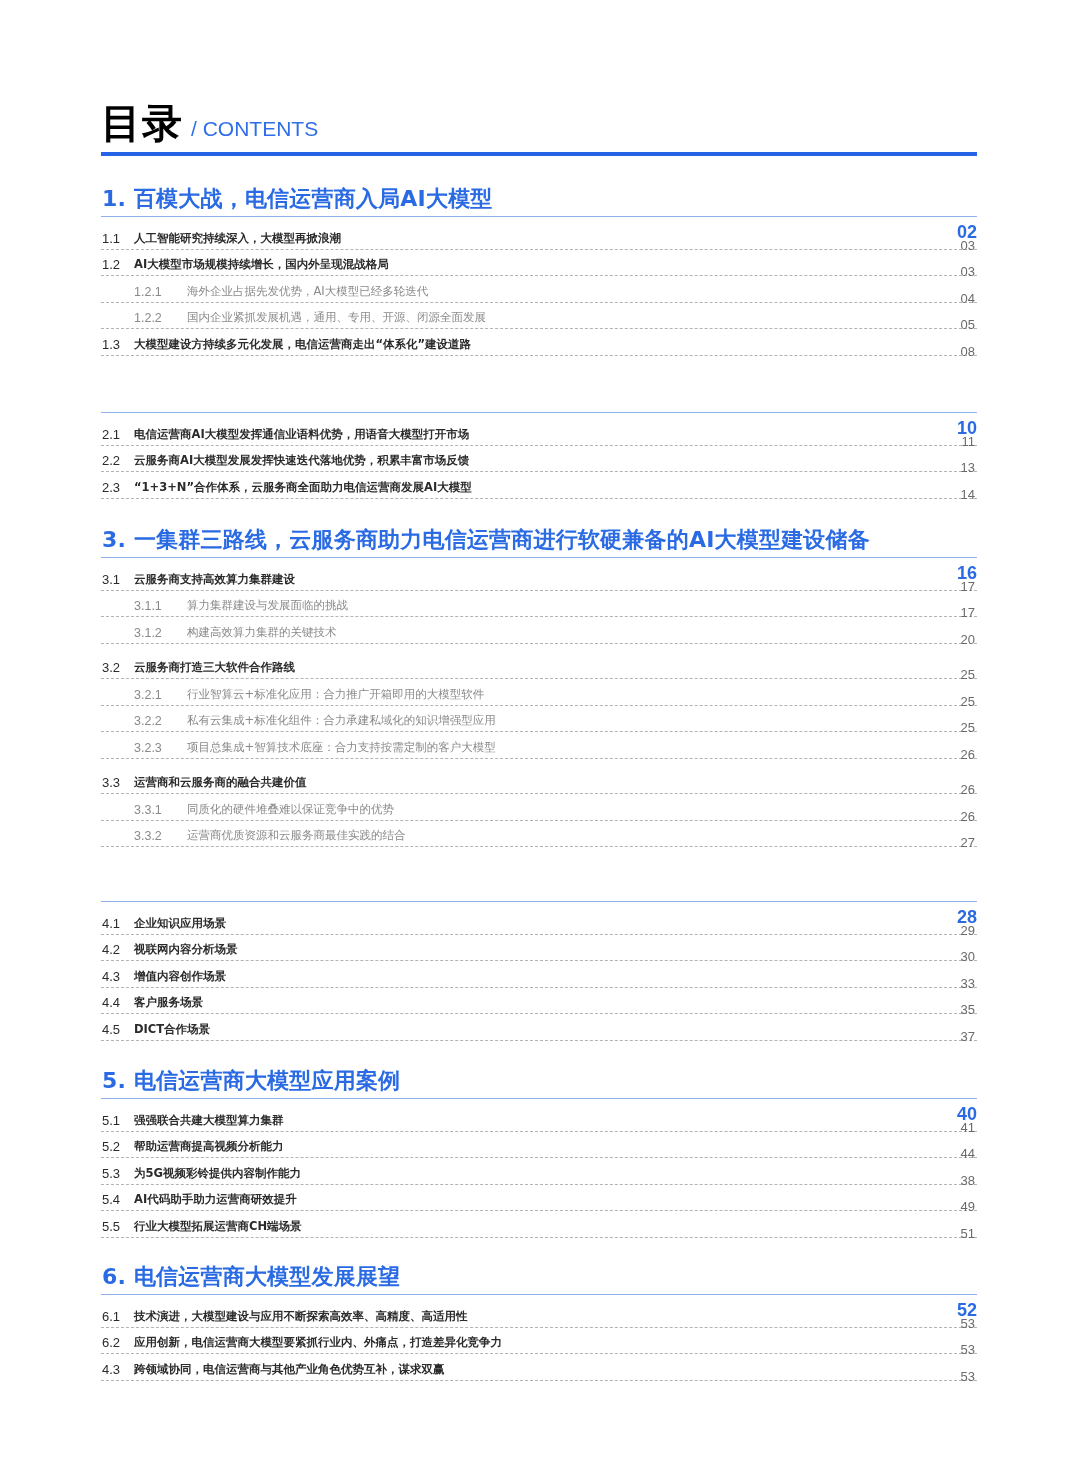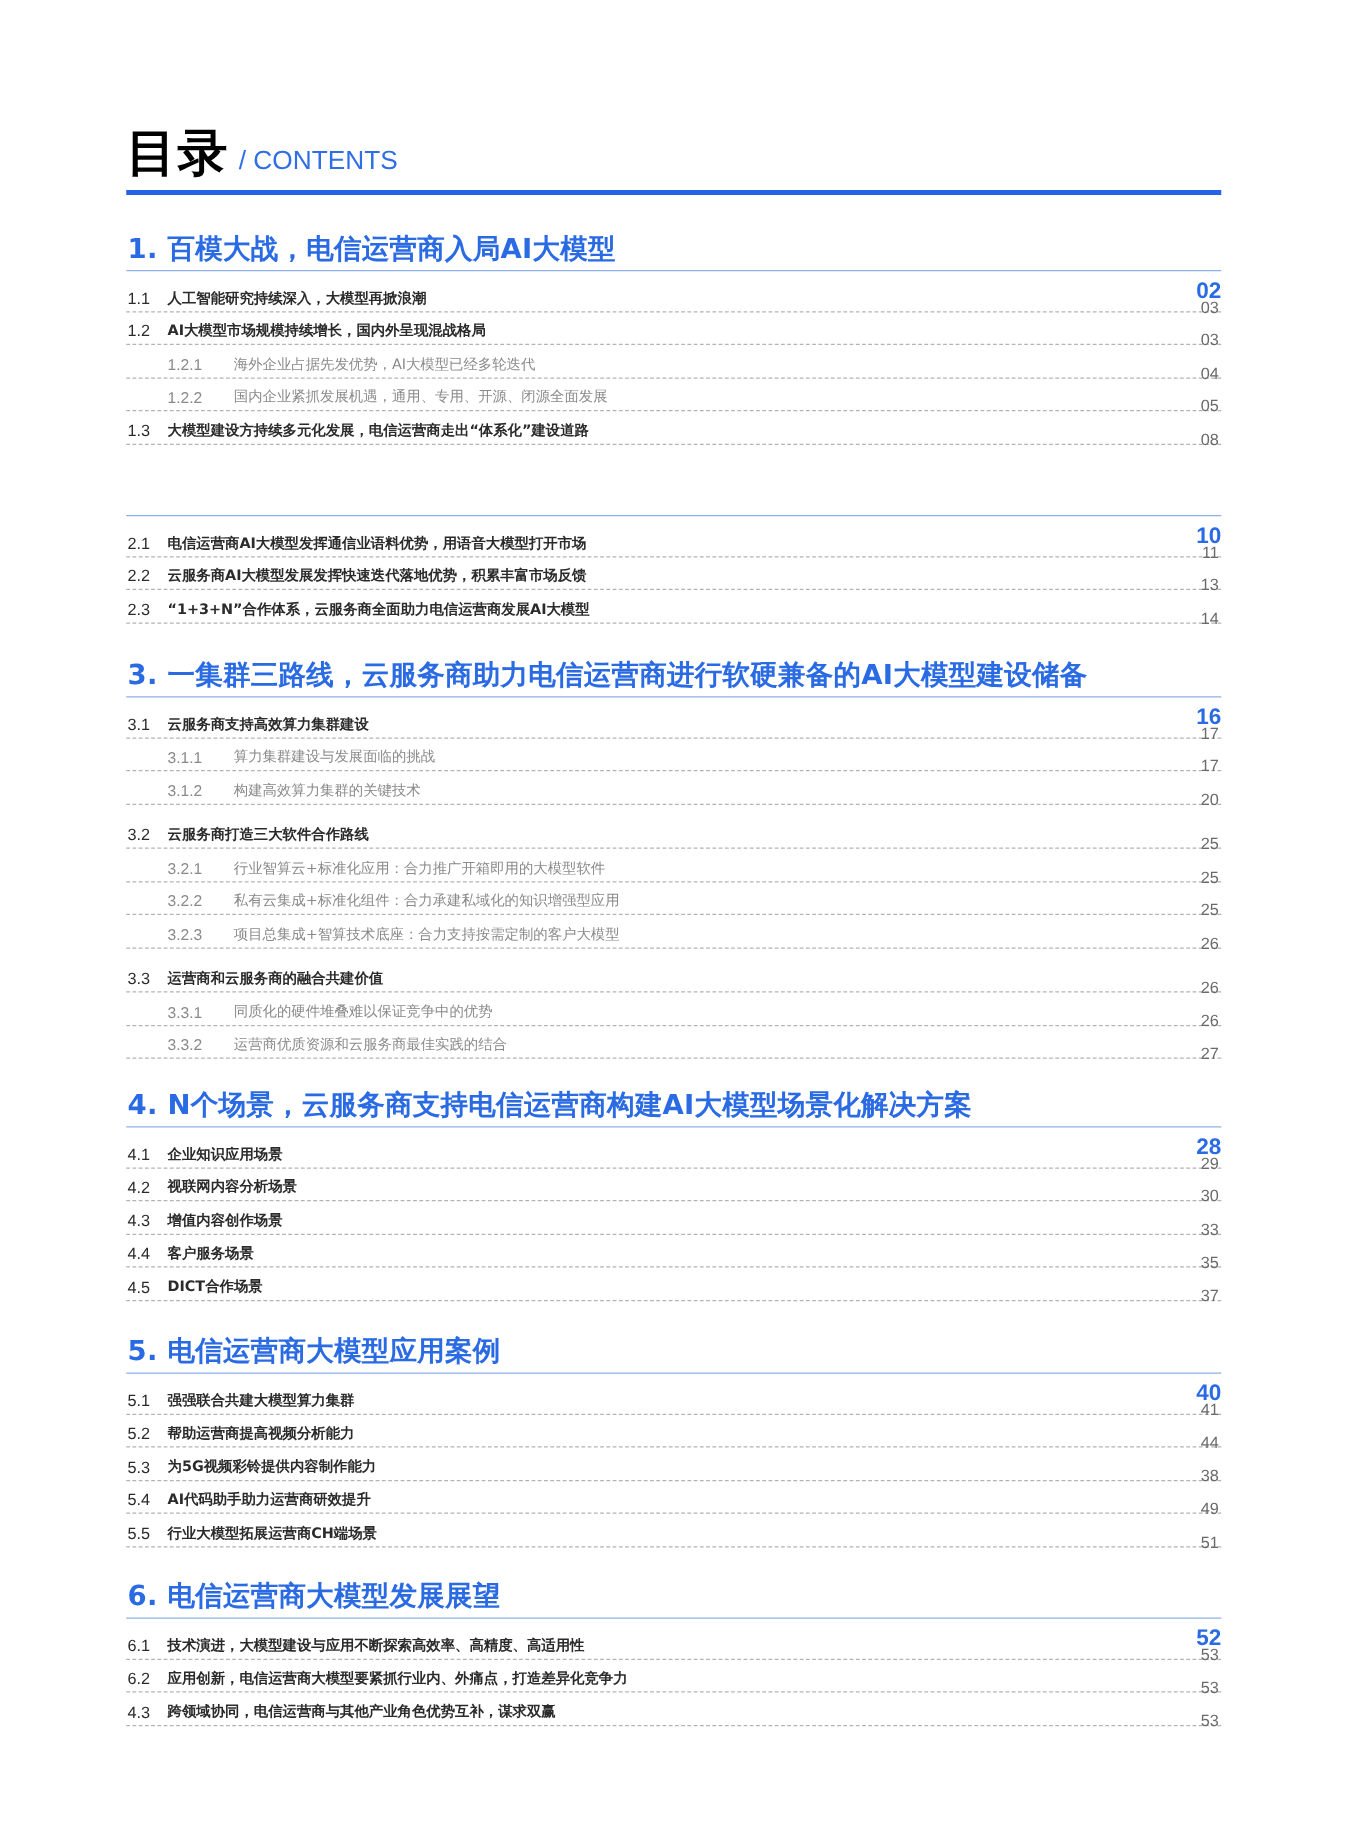--- a/index.html
+++ b/index.html
@@ -151,21 +151,20 @@
       <div class="entry sub">
           <span class="num">3.3.2</span>
           <span class="txt">运营商优质资源和云服务商最佳实践的结合</span>
           <span class="pg">27</span>
         </div>
     </div>
   </div>
 
   <div class="chapter" style="top:863px;">
     <div class="ch-head">
-      <span class="ch-title">4. N个场景，云服务商支持电信运营商构建AI大模型场景化解决方案</span>
       <span class="ch-page">28</span>
     </div>
     <div class="entries">
       <div class="entry">
           <span class="num">4.1</span>
           <span class="txt">企业知识应用场景</span>
           <span class="pg">29</span>
         </div>
       <div class="entry">
           <span class="num">4.2</span>

